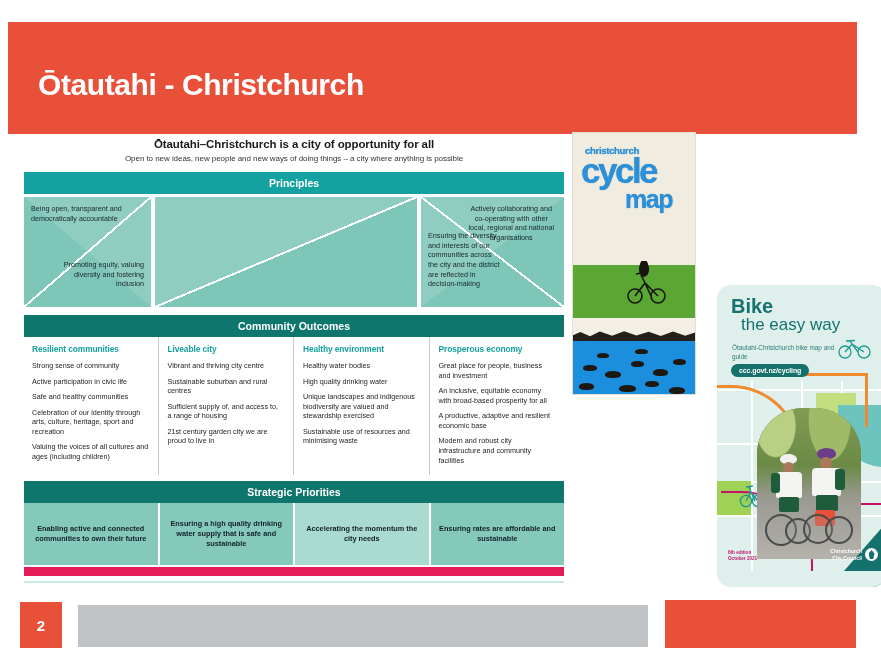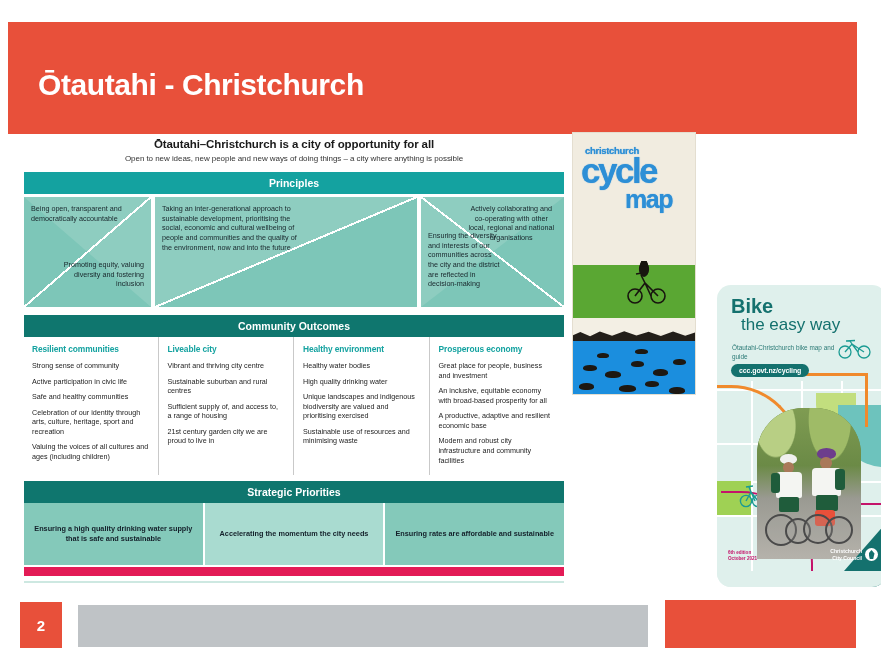--- a/index.html
+++ b/index.html
@@ -296,21 +296,20 @@
       <div class="principle-cell w1">
         <div class="tri a"></div>
         <div class="sep-diag a"></div>
         <div class="p-top">Being open, transparent and democratically accountable</div>
         <div class="p-bot">Promoting equity, valuing diversity and fostering inclusion</div>
       </div>
 
       <div class="principle-cell w2" style="flex:0 0 262px;">
         <div class="tri b"></div>
         <div class="sep-diag a"></div>
-        <div class="p-top" style="width:54%;">Taking an inter-generational approach to sustainable development, prioritising the social, economic and cultural wellbeing of people and communities and the quality of the environment, now and into the future</div>
       </div>
 
       <div class="principle-cell w4" style="flex:1 1 auto;">
         <div class="tri b"></div>
         <div class="sep-diag b"></div>
         <div class="p-top r" style="width:64%;text-align:center;">Actively collaborating and co-operating with other local, regional and national organisations</div>
         <div class="p-bot l" style="width:52%;text-align:left;">Ensuring the diversity and interests of our communities across the city and the district are reflected in decision-making</div>
       </div>
 
     </div>
@@ -334,38 +333,39 @@
         <div class="outcome-item">Vibrant and thriving city centre</div>
         <div class="outcome-item">Sustainable suburban and rural centres</div>
         <div class="outcome-item">Sufficient supply of, and access to, a range of housing</div>
         <div class="outcome-item">21st century garden city we are proud to live in</div>
       </div>
 
       <div class="outcome-col">
         <div class="outcome-title">Healthy environment</div>
         <div class="outcome-item">Healthy water bodies</div>
         <div class="outcome-item">High quality drinking water</div>
-        <div class="outcome-item">Unique landscapes and indigenous biodiversity are valued and prioritising exercised</div>
+        <div class="outcome-item">Unique landscapes and indigenous biodiversity are valued and stewardship exercised</div>
         <div class="outcome-item">Sustainable use of resources and minimising waste</div>
       </div>
 
       <div class="outcome-col">
         <div class="outcome-title">Prosperous economy</div>
         <div class="outcome-item">Great place for people, business and investment</div>
         <div class="outcome-item">An inclusive, equitable economy with broad-based prosperity for all</div>
         <div class="outcome-item">A productive, adaptive and resilient economic base</div>
         <div class="outcome-item">Modern and robust city infrastructure and community facilities</div>
       </div>
 
     </div>
   </div>
 
   <div id="priorities-wrap">
     <div class="band-title band-pink">Strategic Priorities</div>
     <div id="priorities-row">
+      <div class="priority-cell pc-dark">Enabling active and connected communities to own their future</div>
       <div class="priority-cell pc-dark">Ensuring a high quality drinking water supply that is safe and sustainable</div>
       <div class="priority-cell pc-light">Accelerating the momentum the city needs</div>
       <div class="priority-cell pc-dark">Ensuring rates are affordable and sustainable</div>
     </div>
     <div id="priorities-foot"></div>
   </div>
 
   <div id="ig-bottom-rule"></div>
 </div>
 

